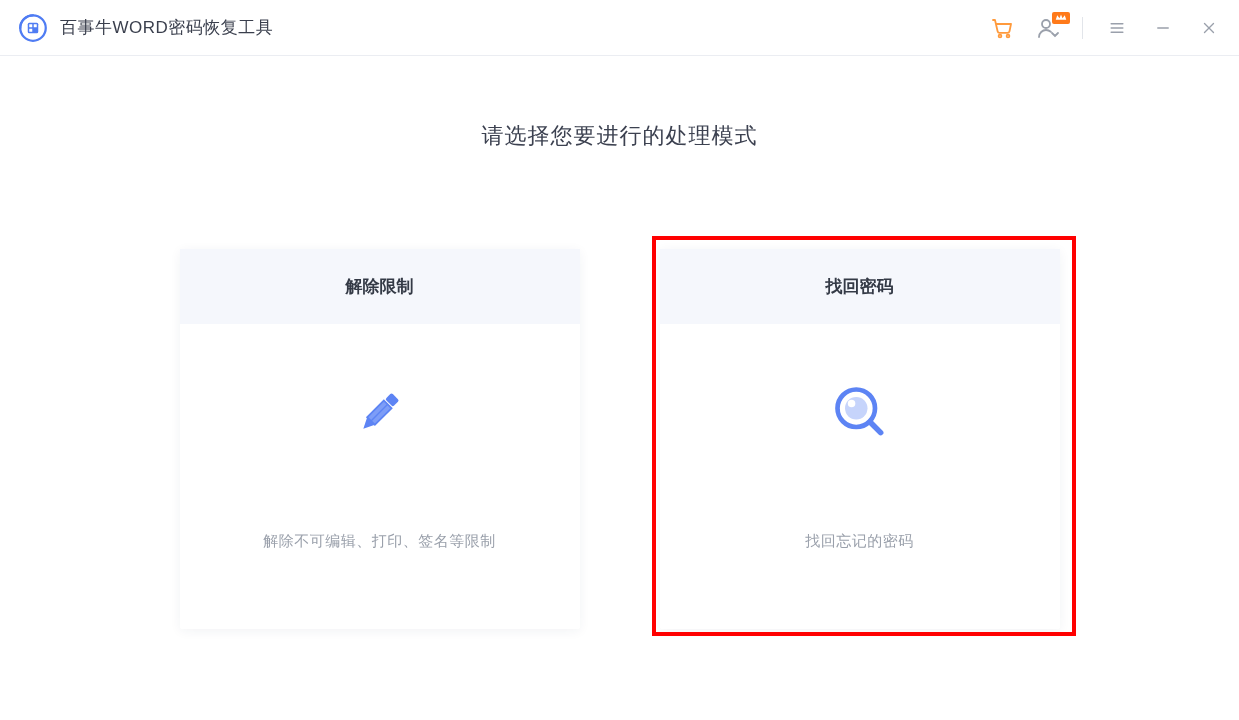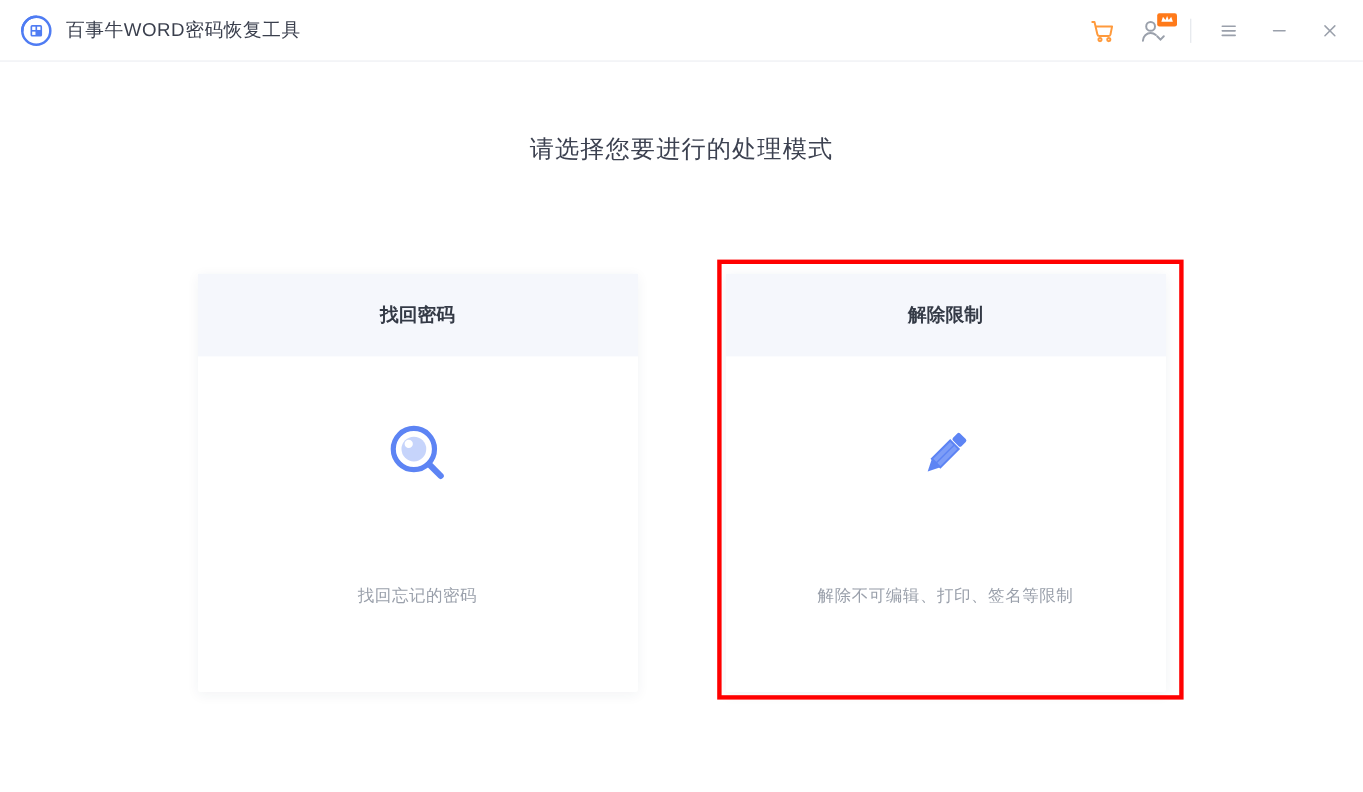--- a/index.html
+++ b/index.html
@@ -187,50 +187,50 @@
         <line x1="18" y1="6" x2="6" y2="18"></line>
       </svg>
     </span>
   </div>
 </div>
 
 <div class="content">
   <div class="heading">请选择您要进行的处理模式</div>
 
   <div class="cards">
-
-    <div class="card">
-      <div class="card-header">找回密码</div>
-      <div class="card-body">
-        <span class="card-icon">
-          <svg viewBox="0 0 64 64" width="60" height="60">
-            <circle cx="28" cy="28" r="20" fill="none" stroke="#5d84f4" stroke-width="5"></circle>
-            <circle cx="28" cy="28" r="12" fill="#c6d4fb"></circle>
-            <circle cx="23" cy="23" r="4" fill="#ffffff"></circle>
-            <line x1="43" y1="43" x2="54" y2="54" stroke="#5d84f4" stroke-width="6" stroke-linecap="round"></line>
-          </svg>
-        </span>
-        <div class="card-desc">找回忘记的密码</div>
-      </div>
-    </div>
 
     <div class="card">
       <div class="card-header">解除限制</div>
       <div class="card-body">
         <span class="card-icon">
           <svg viewBox="0 0 64 64" width="58" height="58">
             <g transform="rotate(45 32 32)">
               <rect x="26" y="8" width="12" height="10" rx="2" fill="#5d84f4"></rect>
               <rect x="26" y="20" width="12" height="26" fill="#7d9df7"></rect>
               <rect x="26" y="20" width="12" height="26" fill="none" stroke="#5d84f4" stroke-width="2"></rect>
               <polygon points="26,46 38,46 32,58" fill="#5d84f4"></polygon>
               <line x1="32" y1="20" x2="32" y2="46" stroke="#5d84f4" stroke-width="1.5"></line>
             </g>
           </svg>
         </span>
         <div class="card-desc">解除不可编辑、打印、签名等限制</div>
       </div>
     </div>
 
+    <div class="card">
+      <div class="card-header">找回密码</div>
+      <div class="card-body">
+        <span class="card-icon">
+          <svg viewBox="0 0 64 64" width="60" height="60">
+            <circle cx="28" cy="28" r="20" fill="none" stroke="#5d84f4" stroke-width="5"></circle>
+            <circle cx="28" cy="28" r="12" fill="#c6d4fb"></circle>
+            <circle cx="23" cy="23" r="4" fill="#ffffff"></circle>
+            <line x1="43" y1="43" x2="54" y2="54" stroke="#5d84f4" stroke-width="6" stroke-linecap="round"></line>
+          </svg>
+        </span>
+        <div class="card-desc">找回忘记的密码</div>
+      </div>
+    </div>
+
   </div>
 </div>
 
 <div class="highlight-box"></div>
 
 </body></html>

